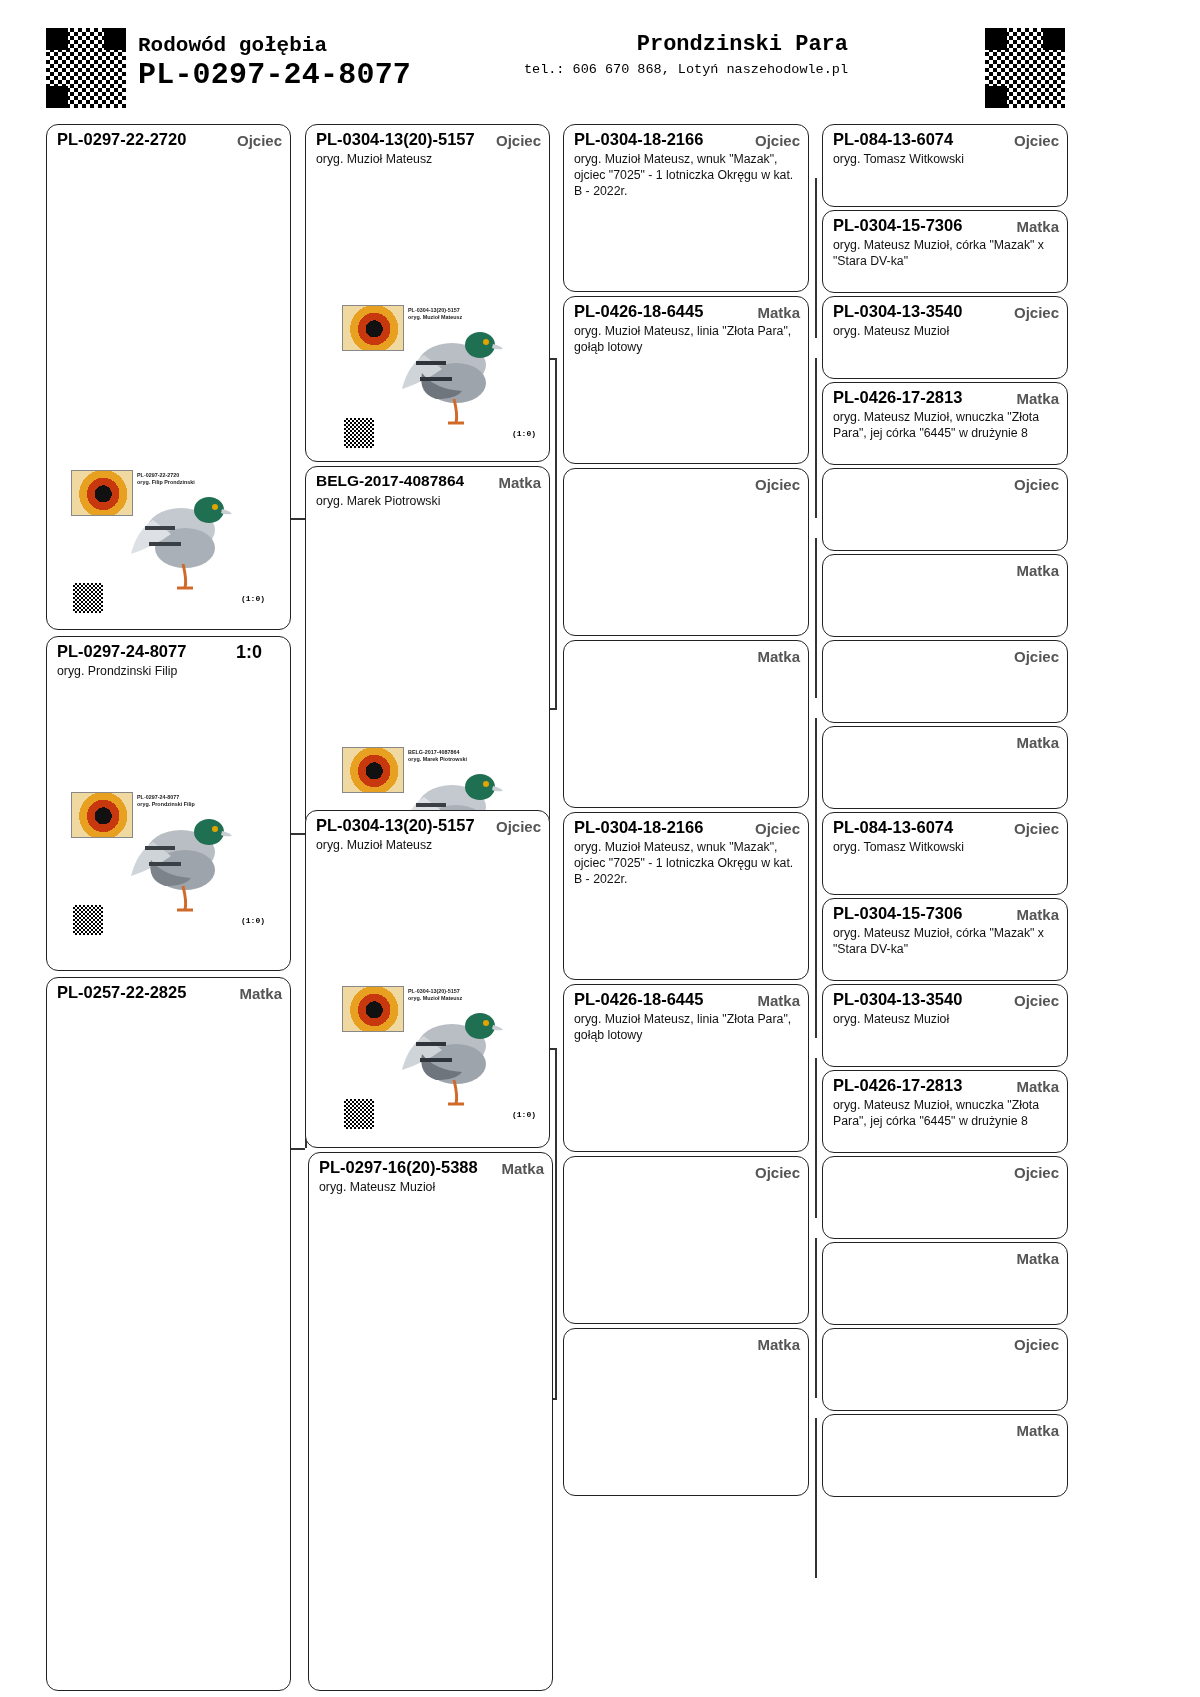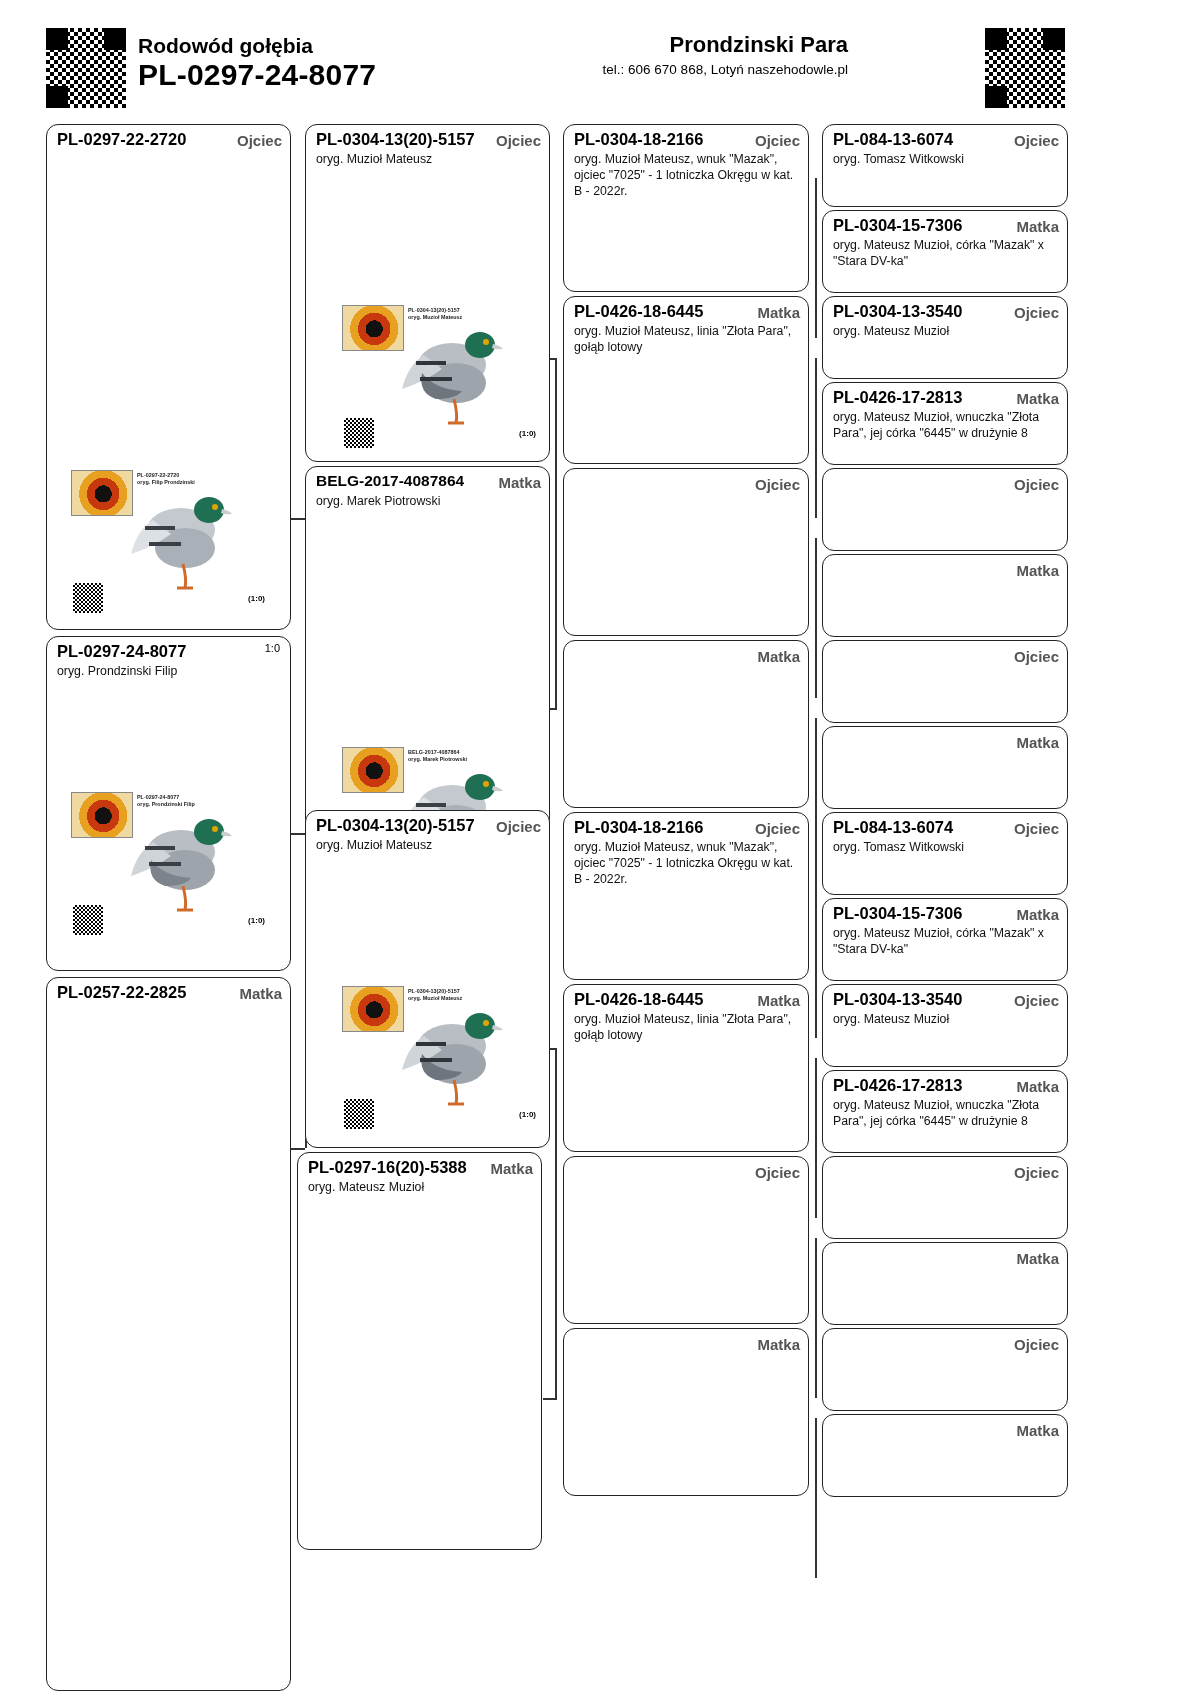--- a/index.html
+++ b/index.html
@@ -12,21 +12,21 @@
     font-family: "Liberation Sans", sans-serif;
     color: #000;
     position: relative;
     overflow: hidden;
   }
 
   
   .header {
     position: absolute;
     left: 0; top: 0;
-    width: 1080px; height: 118px;
+    width: 1080px; height: 118px; font-family: Liberation Mono, monospace;
   }
   .qr-left {
     position: absolute;
     left: 46px; top: 28px;
     width: 80px; height: 80px;
   }
   .qr-right {
     position: absolute;
     left: 985px; top: 28px;
     width: 80px; height: 80px;
@@ -96,22 +96,22 @@
     white-space: nowrap;
   }
   .card .ring.small { font-size: 15.5px; }
   .card .sex {
     position: absolute;
     right: 8px; top: 7px;
     font-size: 15px; font-weight: bold; color: #555;
   }
   .card .result {
     position: absolute;
-    right: 10px; top: 5px;
-    font-size: 11px; font-weight: normal;
+    right: 28px; top: 5px;
+    font-size: 18px; font-weight: bold;
   }
   .card .desc {
     position: absolute;
     left: 10px; top: 26px;
     right: 8px;
     font-size: 12.3px;
     line-height: 1.32;
     color: #111;
   }
 
@@ -137,21 +137,21 @@
     position: absolute; left: 2px; bottom: 2px;
     width: 30px; height: 30px;
     background:
       repeating-linear-gradient(90deg, #000 0 2px, #fff 2px 4px),
       repeating-linear-gradient(0deg, #000 0 2px, #fff 2px 4px);
     background-blend-mode: difference;
     background-color: #fff;
   }
   .photo .ratio {
     position: absolute; right: 6px; bottom: 12px;
-    font-size: 8px; font-weight: bold;
+    font-size: 8px; font-weight: bold; font-family: Liberation Mono, monospace;
   }
 
   svg.birdsvg { display:block; width:100%; height:100%; }
 
   
   .ln { position: absolute; background: #333; }
   .lnh { height: 1.6px; }
   .lnv { width: 1.6px; }
 </style>
 </head>
@@ -329,21 +329,21 @@
           <path d="M99 31 q8 2 10 5 q-8 1 -11 -1z" fill="#c9ced3"></path>
           <path d="M60 86 q4 16 2 24" stroke="#d06a2a" stroke-width="3" fill="none"></path>
           <path d="M54 110 h16" stroke="#d06a2a" stroke-width="3"></path>
         </svg>
       </div>
       <div class="qrsm"></div>
       <div class="ratio">(1:0)</div>
     </div>
   </div>
 
-  <div class="card" style="left:297px; top:1034px; width:245px; height:398px;">
+  <div class="card" style="left:308px; top:1034px; width:245px; height:539px;">
     <div class="ring">PL-0297-16(20)-5388</div>
     <div class="sex">Matka</div>
     <div class="desc">oryg. Mateusz Muzioł</div>
   </div>
 
   <div class="card" style="left:563px; top:6px; width:246px; height:168px;">
     <div class="ring">PL-0304-18-2166</div>
     <div class="sex">Ojciec</div>
     <div class="desc">oryg. Muzioł Mateusz, wnuk "Mazak", ojciec "7025" - 1 lotniczka Okręgu w kat. B - 2022r.</div>
   </div>

